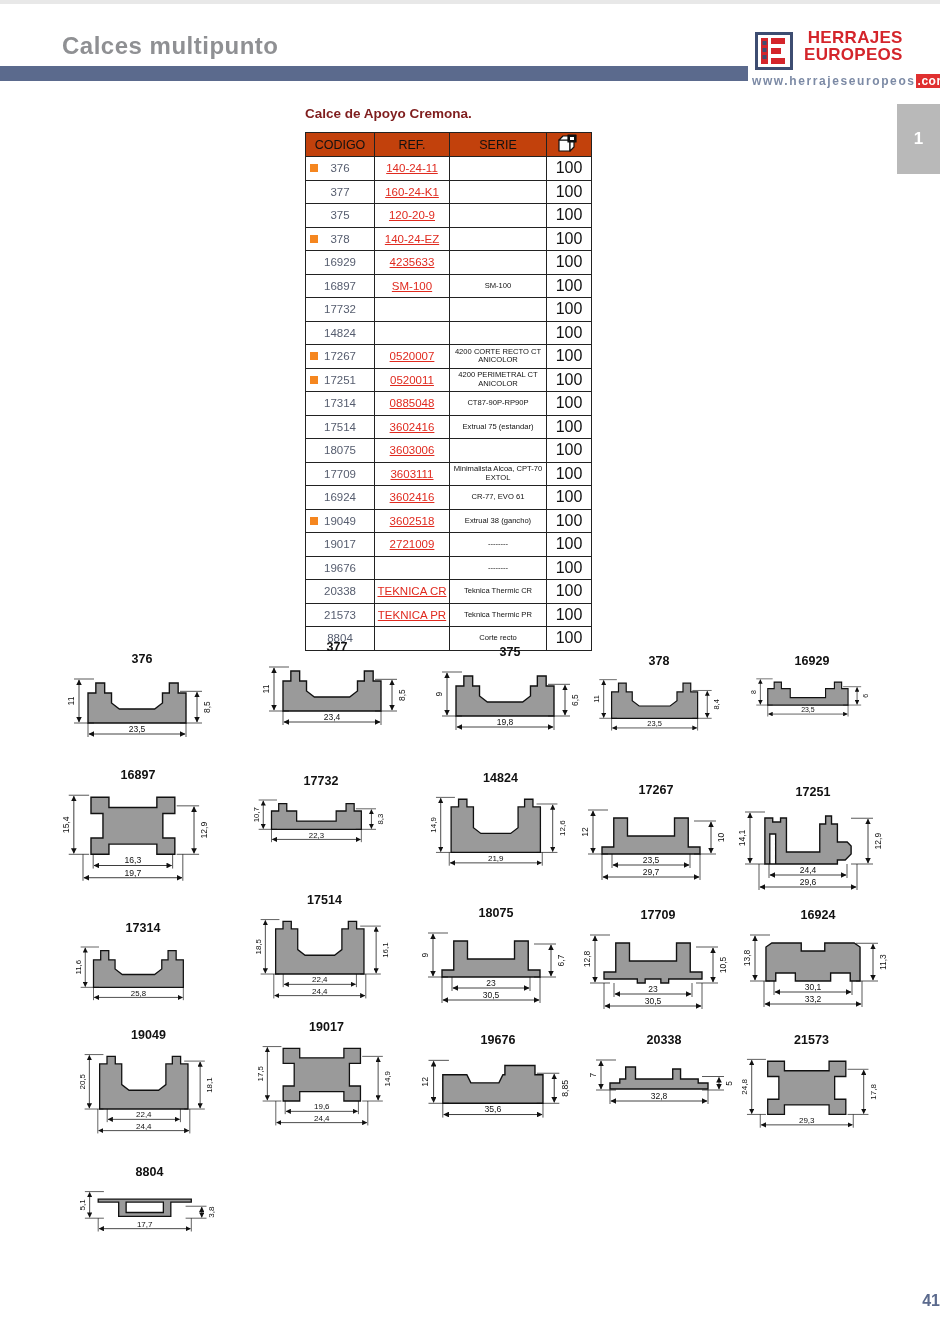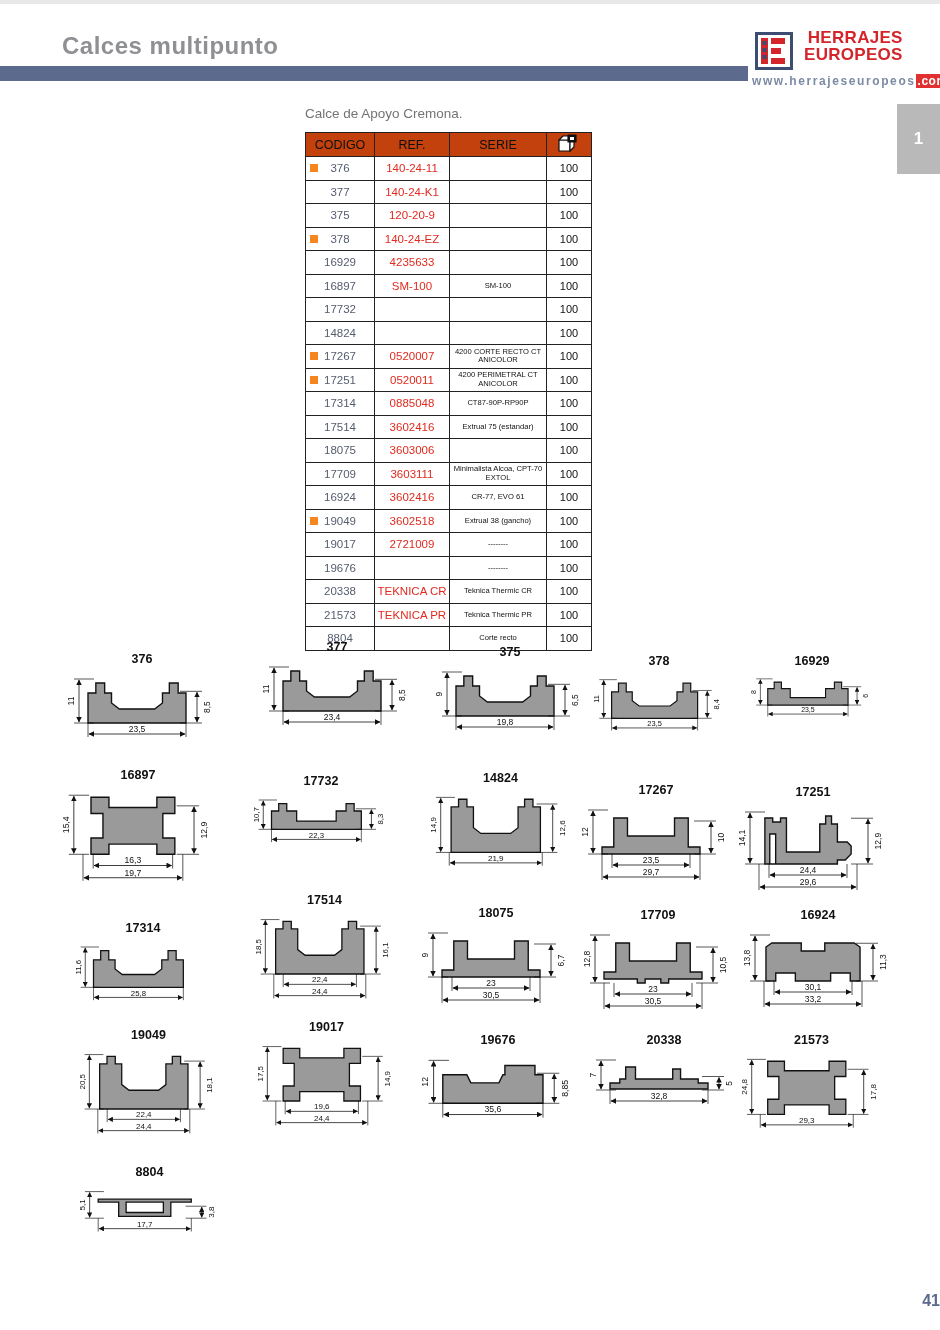--- a/index.html
+++ b/index.html
@@ -9,30 +9,30 @@
   .page-title{position:absolute;left:62px;top:28px;font-size:24px;font-weight:bold;color:#8f9093;letter-spacing:0.5px;}
   .blue-bar{position:absolute;left:0;top:62px;width:748px;height:15px;background:#5b6a8d;}
   .logo{position:absolute;left:752px;top:26px;width:170px;height:58px;}
   .logo-mark{position:absolute;left:3px;top:2px;width:38px;height:38px;border:3px solid #3d4d71;box-sizing:border-box;background:#fff;}
   .logo-text{position:absolute;left:52px;top:0;color:#d4252b;font-weight:bold;font-size:17px;line-height:0.98;letter-spacing:0.3px;text-align:right;}
   .logo-web{position:absolute;left:0px;top:44px;font-size:12px;font-weight:bold;letter-spacing:1.6px;color:#7c8aa5;white-space:nowrap;}
   .logo-web .tld{background:#e03030;color:#fff;padding:0 2px;letter-spacing:0.5px;}
   .side-tab{position:absolute;right:0;top:100px;width:43px;height:70px;background:#b9b9b9;color:#fff;
             font-size:17px;font-weight:bold;display:flex;align-items:center;justify-content:center;}
   
-  .section-title{position:absolute;left:305px;top:102px;font-size:13.5px;font-weight:normal;color:#737373;}
+  .section-title{position:absolute;left:305px;top:102px;font-size:13.5px;font-weight:bold;color:#7f1d1d;}
   .tbl{position:absolute;left:305px;top:128px;border-collapse:collapse;table-layout:fixed;}
   .tbl th,.tbl td{border:1px solid #222;padding:0 2px;height:22.5px;text-align:center;overflow:hidden;}
   .tbl th{font-size:12.5px;font-weight:normal;color:#111;background:#c2410c;}
   .c-cod{width:64px;} .c-ref{width:70px;} .c-ser{width:92px;} .c-qty{width:40px;}
   .cod-cell{position:relative;font-size:11.5px;color:#555c6e;}
   .sq{position:absolute;left:4px;top:50%;margin-top:-4px;width:8px;height:8px;background:#f5861f;}
-  .ref-cell{font-size:11.5px;color:#e02a1f;}
+  .ref-cell{font-size:11.5px;color:#e02a1f;text-decoration:underline;}
   .ser-cell{font-size:7.6px;color:#111;line-height:1.1;}
-  .qty-cell{font-size:11px;color:#111;}
+  .qty-cell{font-size:16px;color:#111;}
   
   .fig{position:absolute;text-align:center;}
   .fig-title{font-size:12.5px;font-weight:bold;color:#111;margin-bottom:1px;}
   svg text{font-family:"Liberation Sans", sans-serif;}
   
   .page-num{position:absolute;left:0;right:0;top:1288px;text-align:right;color:#5b6a8d;font-size:16px;font-weight:bold;}
 </style>
 </head>
 <body>
 
@@ -83,21 +83,21 @@
             </svg></th>
         </tr>
         <tr>
           <td class="cod-cell"><span class="sq"></span><span>376</span></td>
           <td class="ref-cell">140-24-11</td>
           <td class="ser-cell"></td>
           <td class="qty-cell">100</td>
         </tr>
         <tr>
           <td class="cod-cell"><span>377</span></td>
-          <td class="ref-cell">140-24-K1</td>
+          <td class="ref-cell">160-24-K1</td>
           <td class="ser-cell"></td>
           <td class="qty-cell">100</td>
         </tr>
         <tr>
           <td class="cod-cell"><span>375</span></td>
           <td class="ref-cell">120-20-9</td>
           <td class="ser-cell"></td>
           <td class="qty-cell">100</td>
         </tr>
         <tr>

